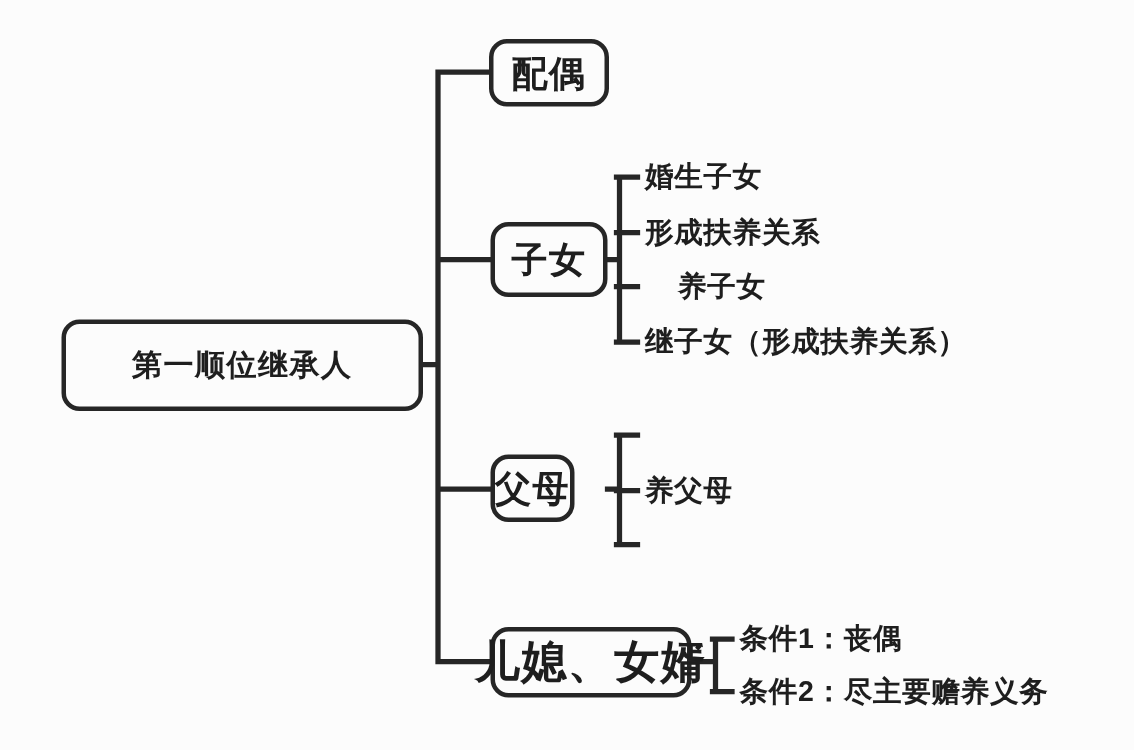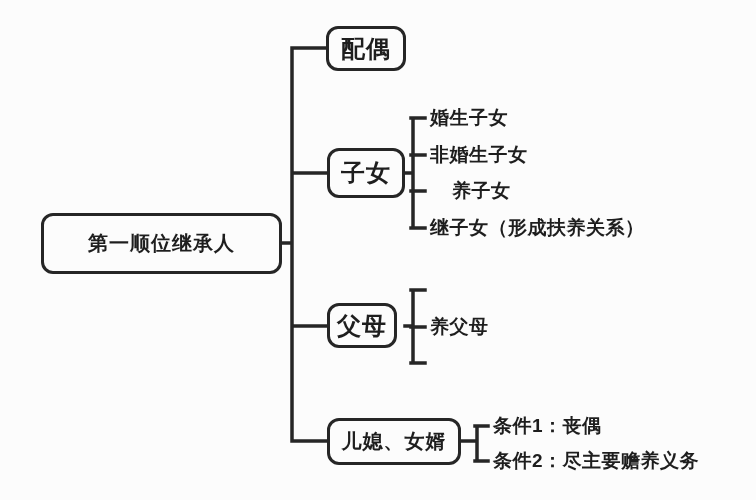--- a/index.html
+++ b/index.html
@@ -38,22 +38,22 @@
   }
   .root-node {
     left: 41px;
     top: 213px;
     width: 241px;
     height: 61px;
     font-size: 20px;
   }
   .branch-spouse   { left: 326px; top: 26px;  width: 80px;  height: 45px; font-size: 24px; }
   .branch-children { left: 327px; top: 148px; width: 78px;  height: 50px; font-size: 24px; }
-  .branch-parents  { left: 327px; top: 303px; width: 70px;  height: 45px; font-size: 24px; }
-  .branch-inlaws   { left: 327px; top: 418px; width: 134px; height: 47px; font-size: 20px; }
+  .branch-parents  { left: 327px; top: 303px; width: 56px;  height: 45px; font-size: 24px; }
+  .branch-inlaws   { left: 327px; top: 418px; width: 134px; height: 47px; font-size: 30px; }
   .leaf {
     position: absolute;
     transform: translateY(-50%);
     font-size: 19px;
     font-weight: bold;
     white-space: nowrap;
     letter-spacing: 0.5px;
   }
   .leaf-c1 { left: 430px; top: 118px; }
   .leaf-c2 { left: 430px; top: 155px; }
@@ -95,21 +95,21 @@
 
   <div class="node branch-parents">
     <span>父母</span>
   </div>
 
   <div class="node branch-inlaws">
     <span>儿媳、女婿</span>
   </div>
 
   <div class="leaf leaf-c1">婚生子女</div>
-  <div class="leaf leaf-c2">非婚生子女</div>
+  <div class="leaf leaf-c2">形成扶养关系</div>
   <div class="leaf leaf-c3">养子女</div>
   <div class="leaf leaf-c4">继子女（形成扶养关系）</div>
 
   <div class="leaf leaf-p2">养父母</div>
 
   <div class="leaf leaf-i1">条件1：丧偶</div>
   <div class="leaf leaf-i2">条件2：尽主要赡养义务</div>
 
 </div>
 

